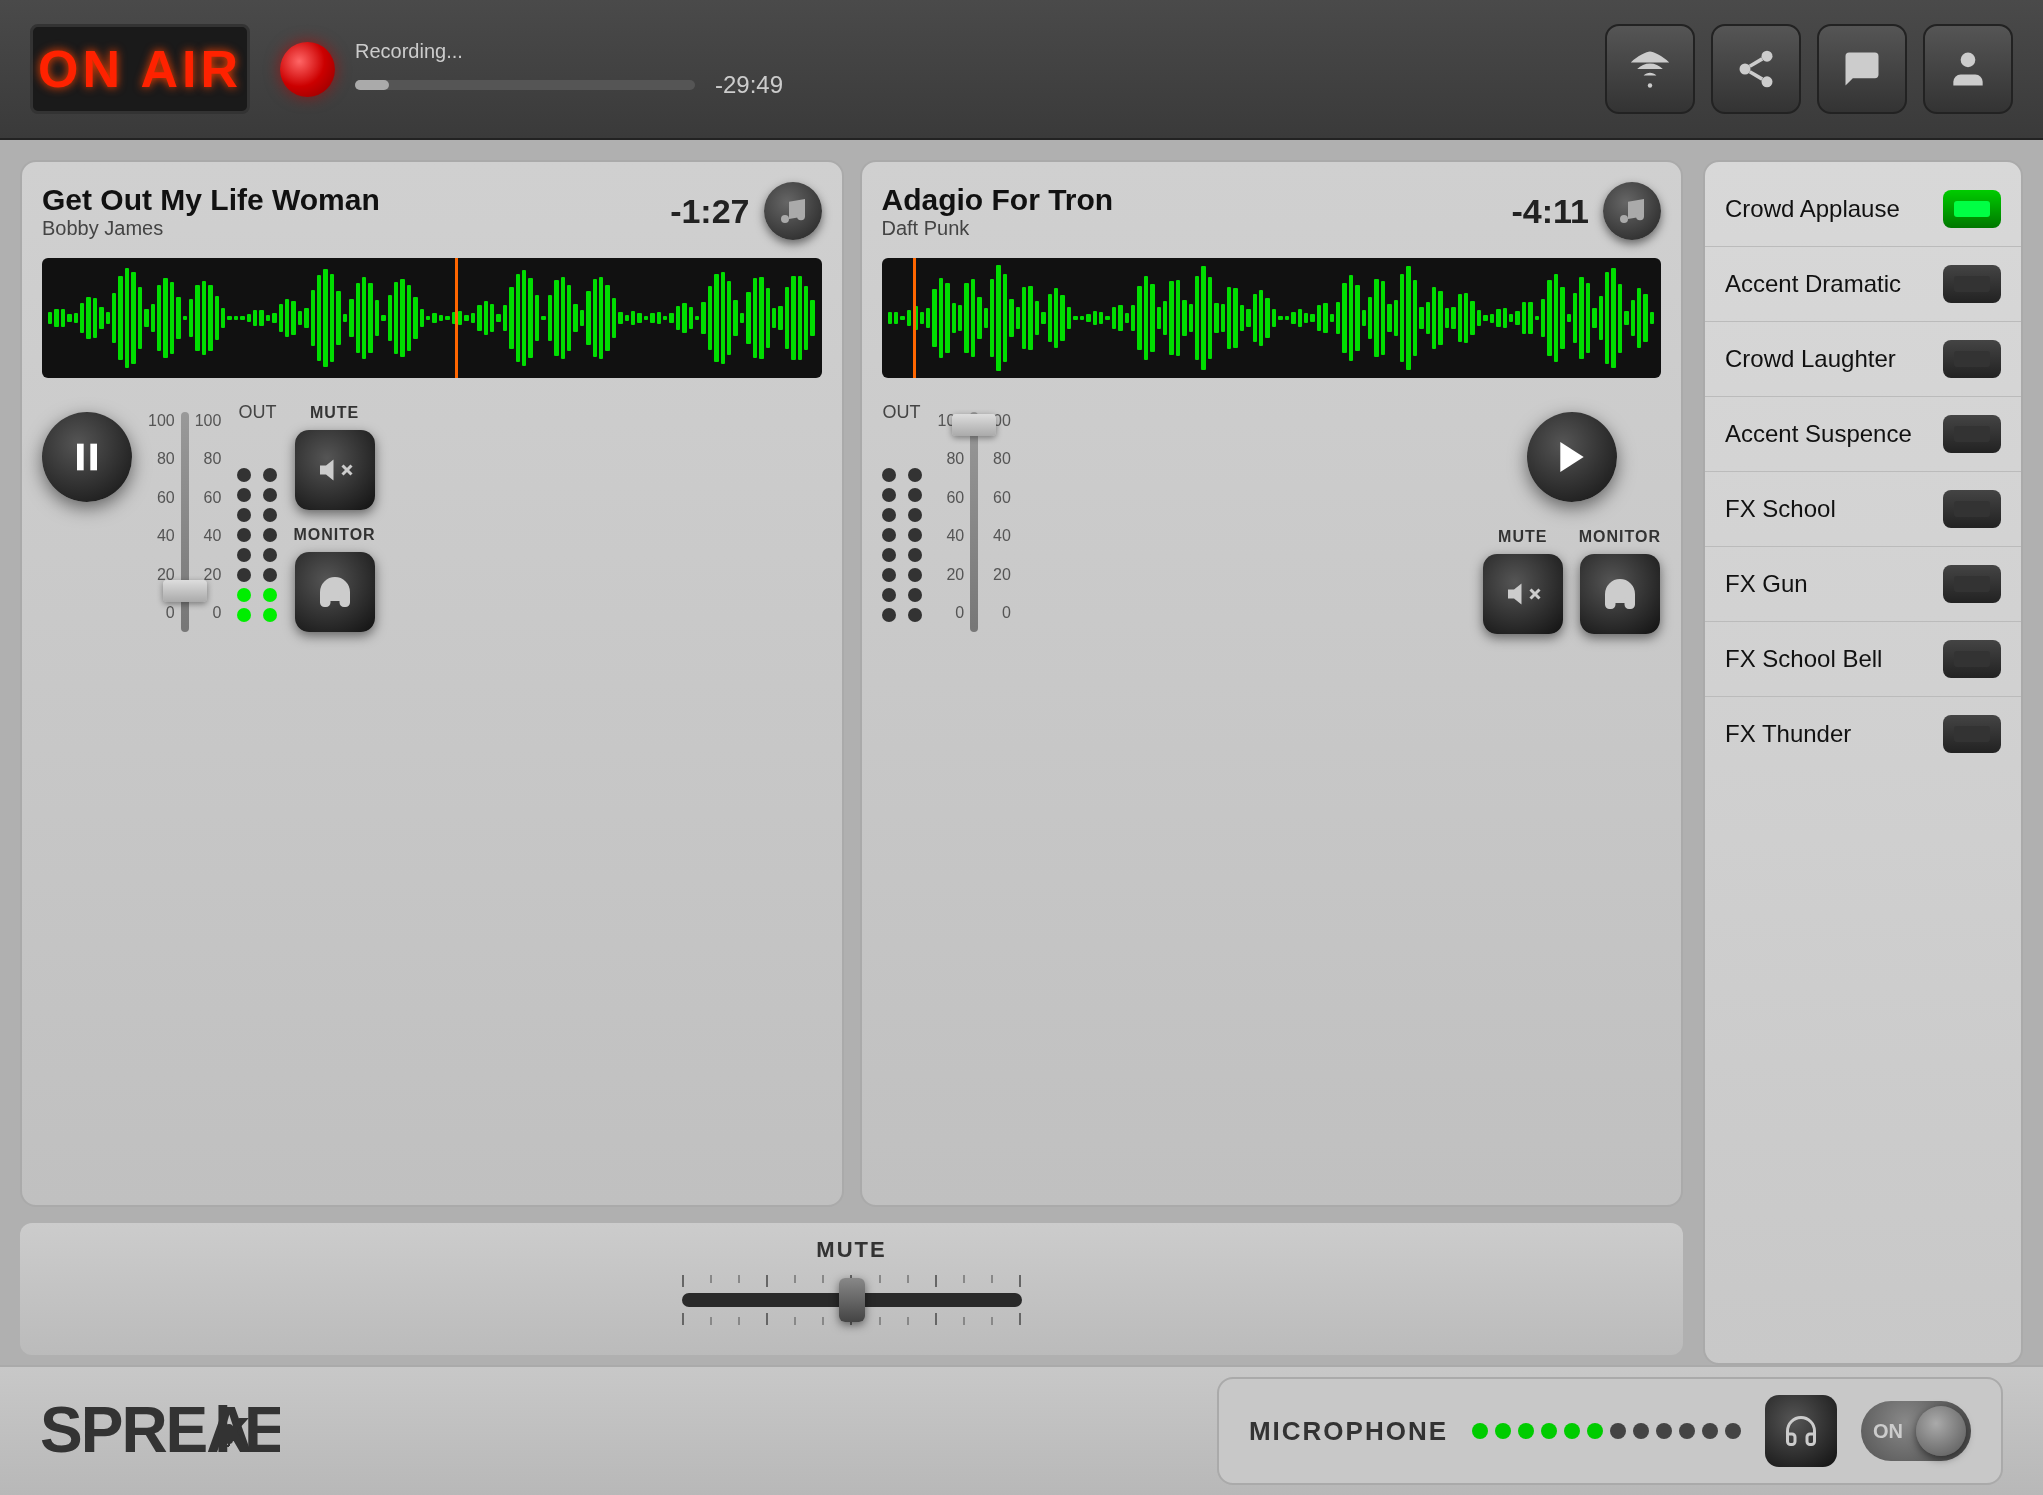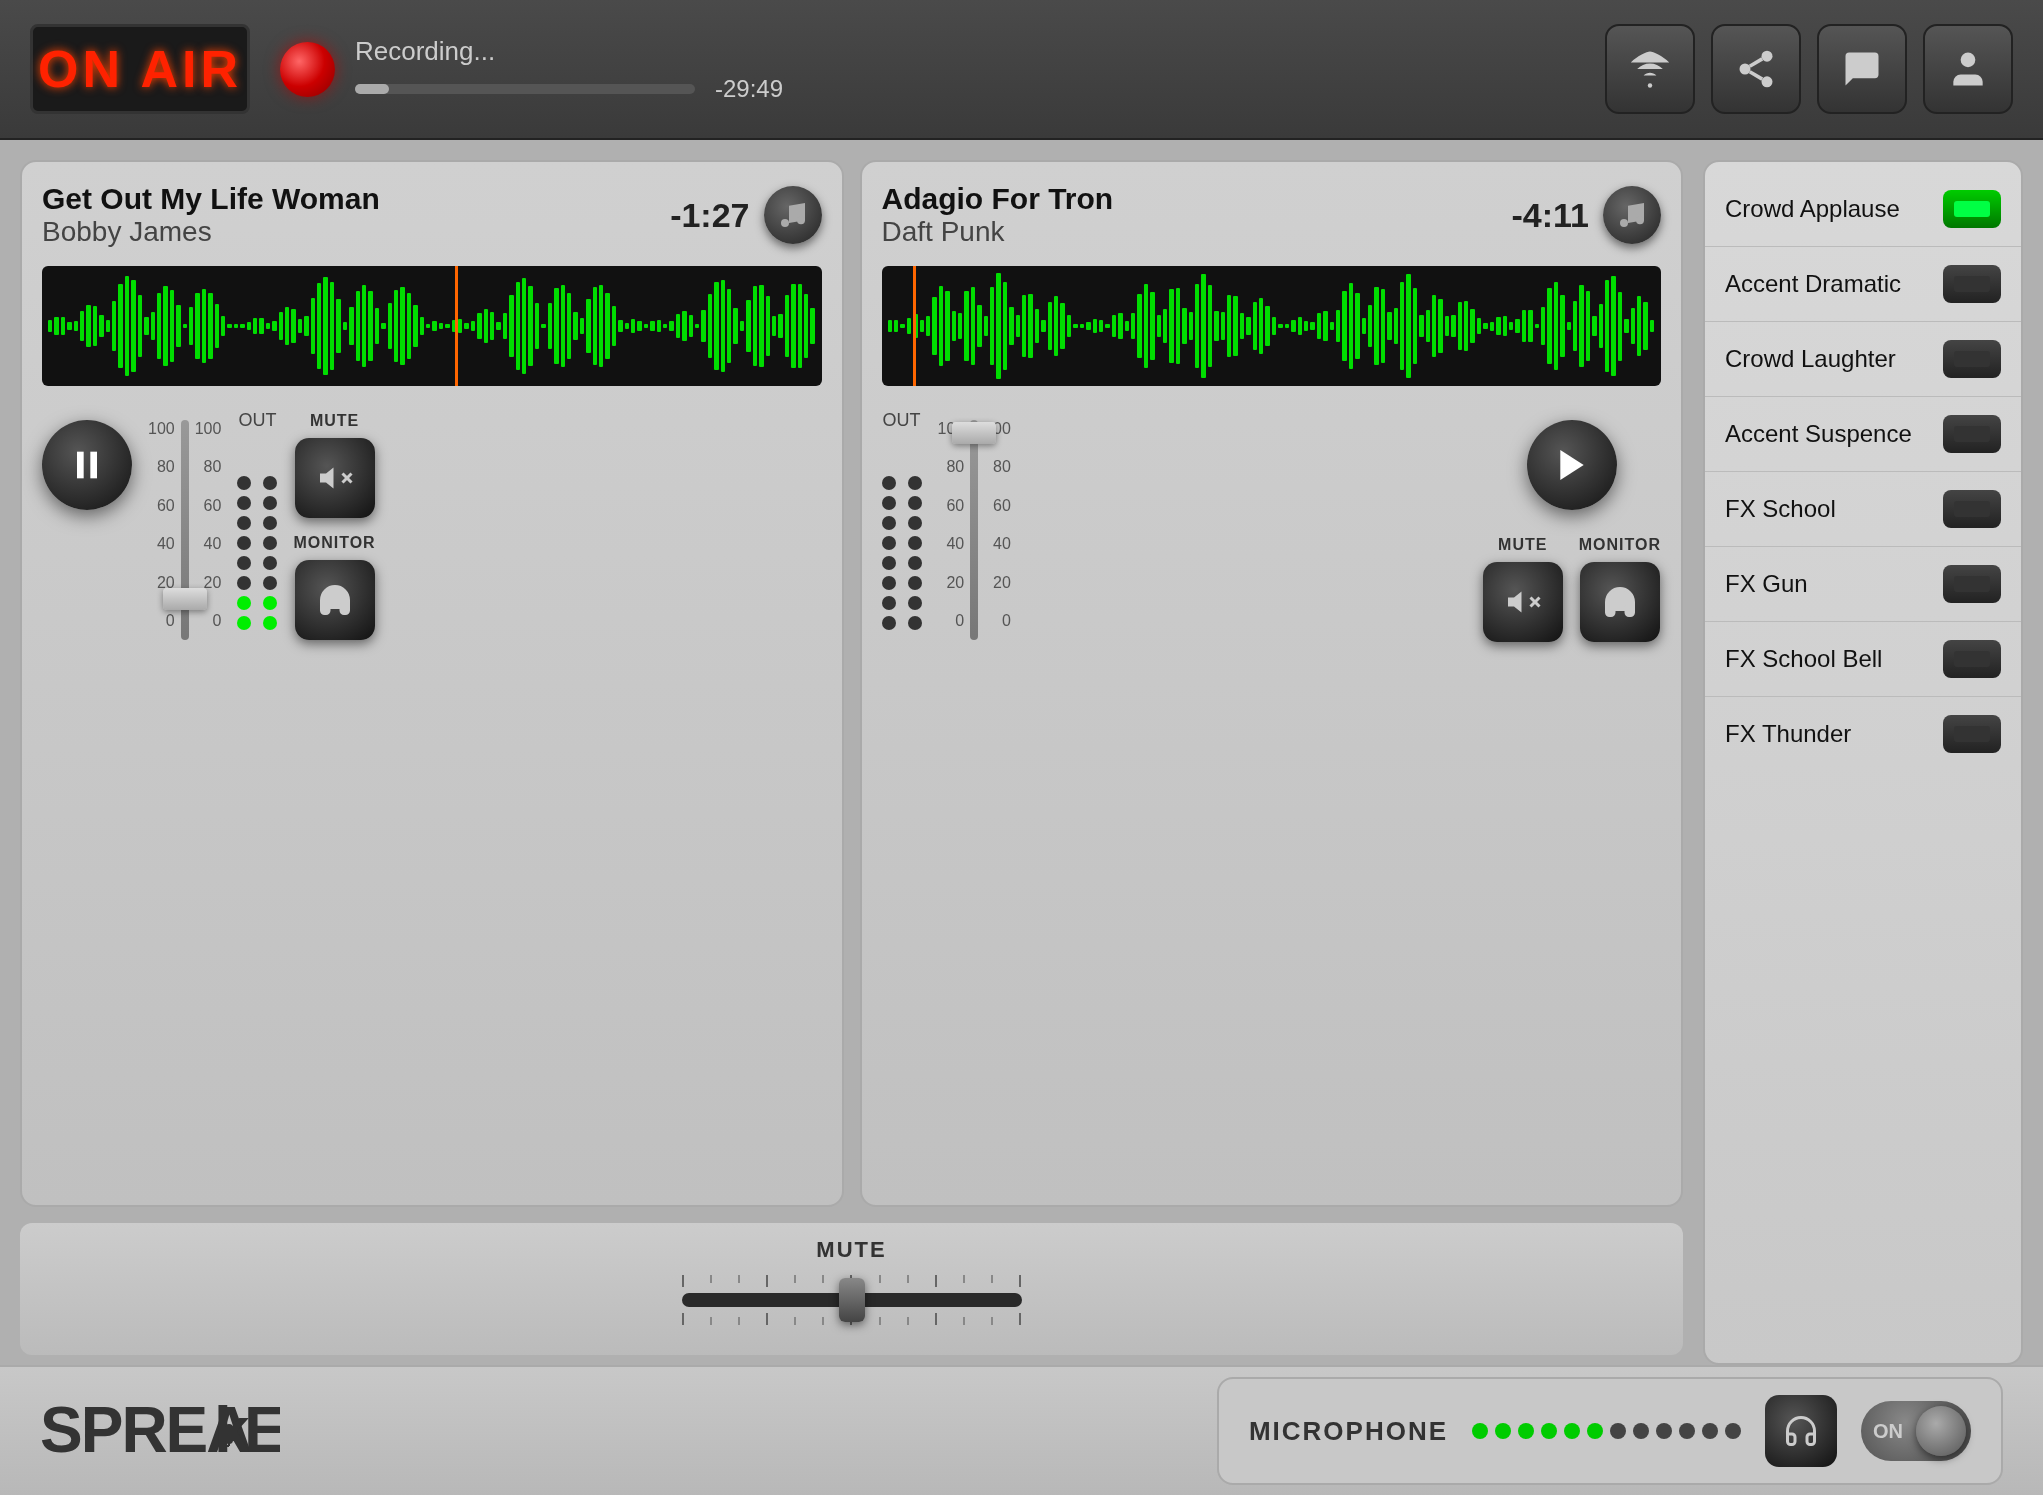--- a/index.html
+++ b/index.html
@@ -56,21 +56,21 @@
       box-shadow: 0 0 15px rgba(200,0,0,0.6);
       flex-shrink: 0;
     }
     .recording-info {
       display: flex;
       flex-direction: column;
       gap: 8px;
     }
     .recording-label {
       color: #ccc;
-      font-size: 26px;
+      font-size: 20px;
     }
     .recording-progress-row {
       display: flex;
       align-items: center;
       gap: 20px;
     }
     .progress-bar-outer {
       width: 340px;
       height: 10px;
       background: #555;
@@ -119,21 +119,21 @@
       flex-direction: column;
       gap: 14px;
       position: relative;
     }
     .deck-title {
       font-size: 30px;
       font-weight: bold;
       color: #111;
     }
     .deck-artist {
-      font-size: 28px;
+      font-size: 20px;
       color: #444;
     }
     .deck-time {
       font-size: 34px;
       color: #222;
       font-weight: bold;
     }
     .deck-music-icon {
       width: 58px;
       height: 58px;

